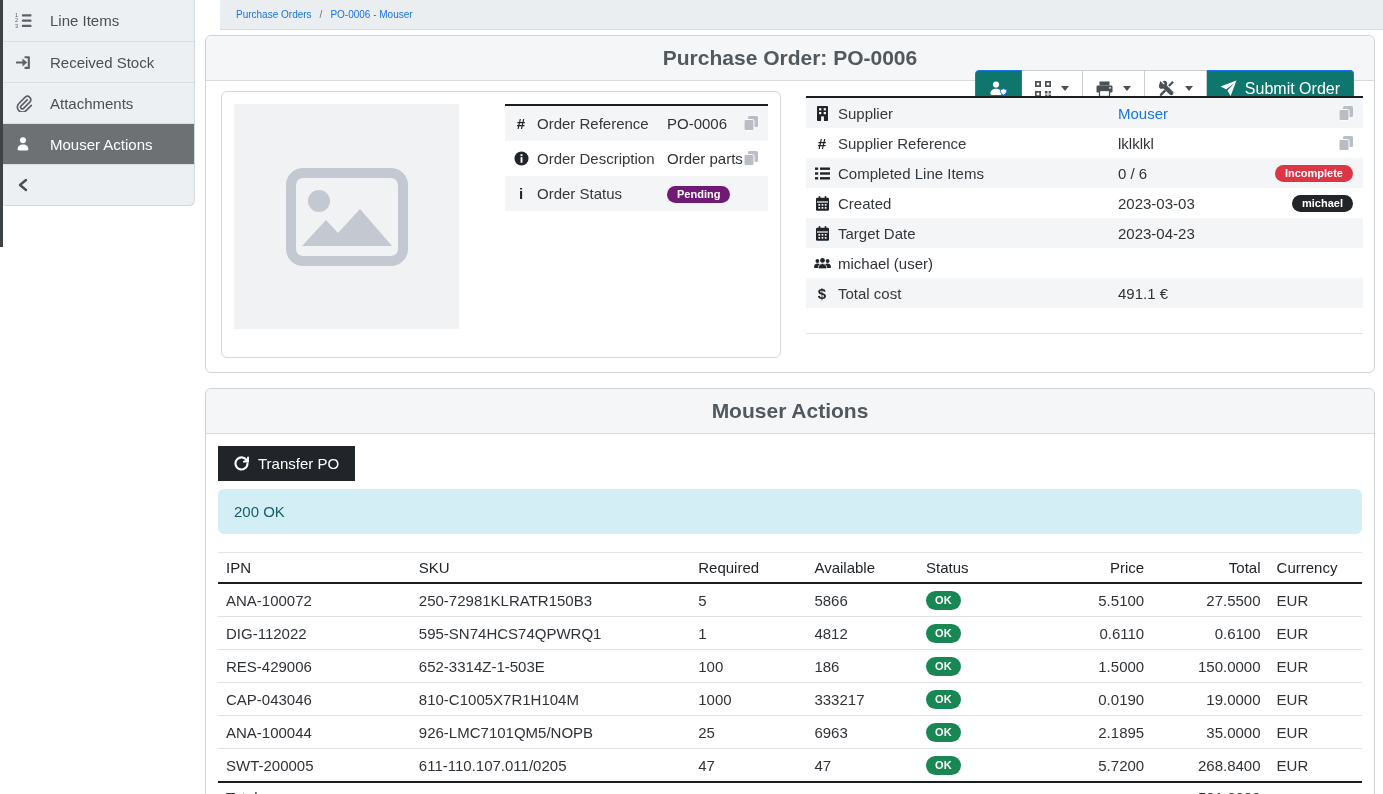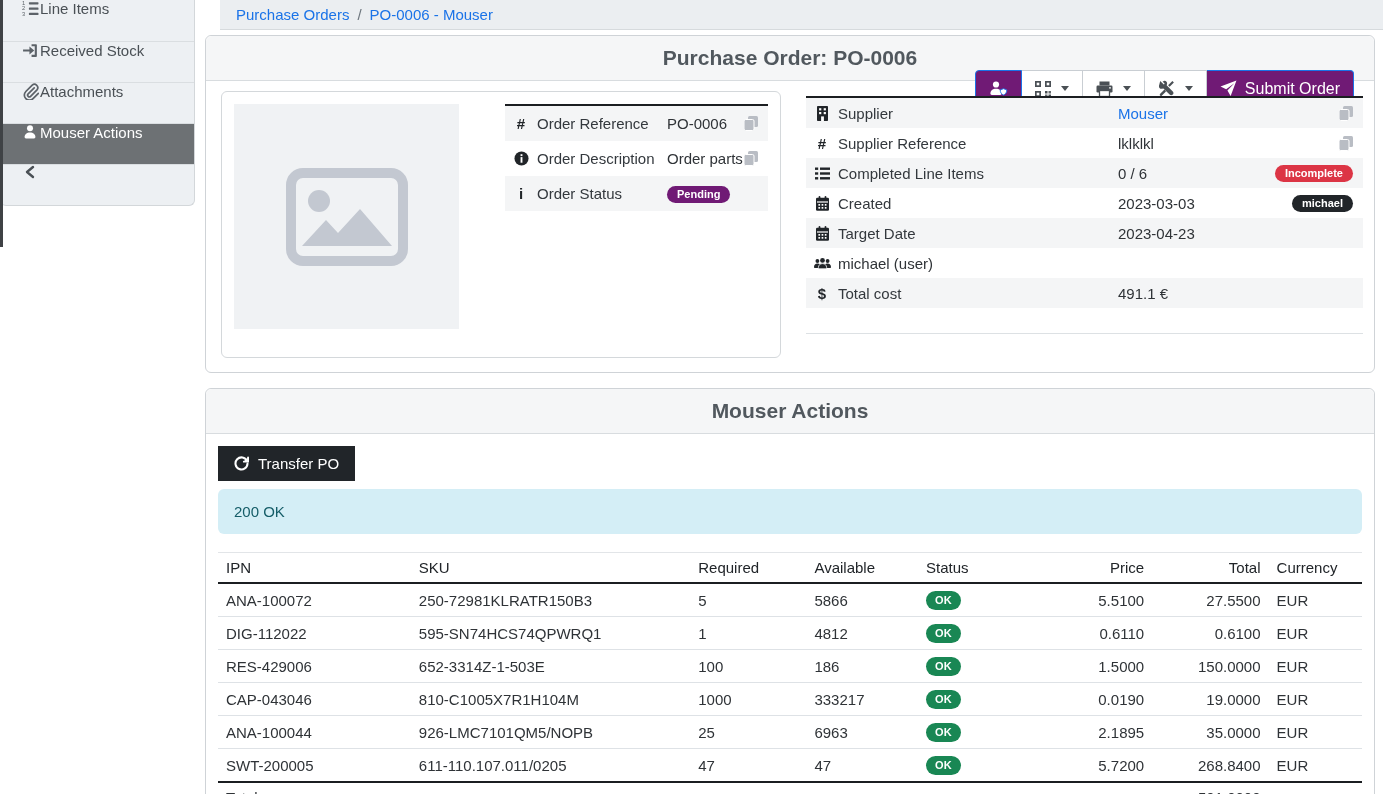--- a/index.html
+++ b/index.html
@@ -3,50 +3,50 @@
 <meta charset="utf-8">
 <style>
   * { margin:0; padding:0; box-sizing:border-box; }
   html,body { width:1383px; height:794px; overflow:hidden; background:#fff;
     font-family:"Liberation Sans", sans-serif; color:#33383d; }
 
   
   .sidebar { position:absolute; left:0; top:0; width:195px; background:#edf0f3;
     border:1px solid #d3d7da; border-top:none; border-left:none; border-radius:0 0 6px 6px; overflow:hidden; }
   .sidebar-edge { position:absolute; left:0; top:0; width:3px; height:247px; background:#3f4245; z-index:5; }
-  .side-item { display:flex; align-items:flex-start; height:41px; padding-left:20px; 
+  .side-item { display:flex; align-items:center; height:41px; padding-left:13px; gap:17px;
     font-size:15px; color:#4a5055; cursor:pointer; }
   .side-item + .side-item { border-top:1px solid #dadee1; }
   .side-item .sicon { width:20px; text-align:center; color:#5c6268; display:flex; justify-content:center; }
   .side-item.active { background:#6d7174; color:#fff; }
   .side-item.active .sicon { color:#fff; }
 
   
   .crumb-bar { position:absolute; left:220px; top:0; width:1163px; height:30px; background:#ebeef1;
-    border-bottom:1px solid #d6dadd; display:flex; align-items:center; padding-left:16px; gap:8px; font-size:15px; }
+    border-bottom:1px solid #d6dadd; display:flex; align-items:center; padding-left:16px; gap:8px; font-size:10px; }
   .crumb-link { color:#1a73e8; text-decoration:none; cursor:pointer; }
   .crumb-sep { color:#6c757d; }
 
   
   .panel { position:absolute; left:205px; width:1170px; background:#fff;
     border:1px solid #cfd3d7; border-radius:6px; }
   .panel-hdr { background:#f5f6f7; border-bottom:1px solid #d8dcdf; border-radius:6px 6px 0 0;
     padding:10px 20px; display:flex; align-items:center;flex-direction:column; }
   .panel-title { font-size:21px; font-weight:700; color:#51585e; }
   #panel-main { top:35px; height:338px; }
   #panel-main .panel-hdr { height:45px; }
   #panel-actions { top:388px; height:420px; border-radius:6px 6px 0 0; }
   #panel-actions .panel-hdr { height:45px; }
   .panel-body { position:relative; }
 
   
   .actions { margin-left:auto; display:flex; }
   .tbtn { height:37px; display:flex; align-items:center; justify-content:center; gap:8px;
     border:1px solid #c9ced3; background:#fff; color:#4a5055; padding:0 13px; cursor:pointer; font-size:16px; }
-  .tbtn.blue { background:#701a75; border-color:#1a73e8; color:#fff; }
+  .tbtn.blue { background:#0f766e; border-color:#1a73e8; color:#fff; }
   .tbtn:first-child { border-radius:4px 0 0 4px; }
   .tbtn:last-child { border-radius:0 4px 4px 0; }
   .tbtn + .tbtn { border-left:none; }
   .caret { width:0; height:0; border-left:4px solid transparent; border-right:4px solid transparent;
     border-top:5px solid #4a5055; margin-left:2px; }
 
   
   .left-card { position:absolute; left:15px; top:10px; width:560px; height:267px;
     border:1px solid #d4d8db; border-radius:6px; display:flex; padding:12px; }
   .img-ph { width:225px; height:225px; background:#f0f2f4; display:flex; align-items:center; justify-content:center; }

